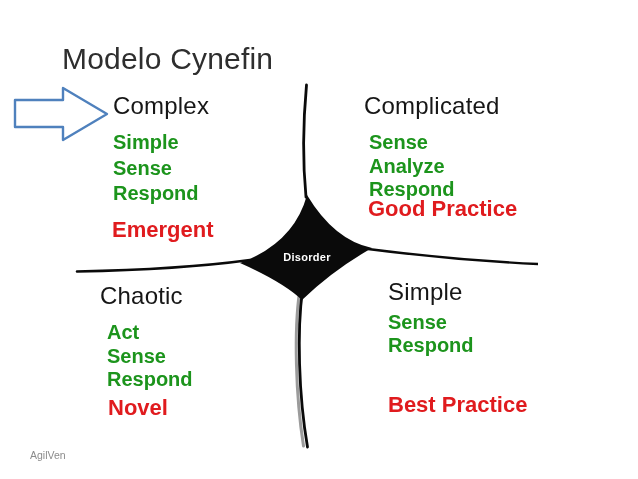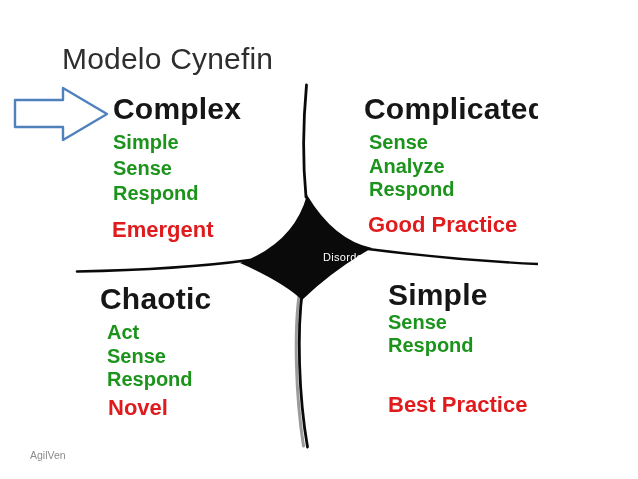--- a/index.html
+++ b/index.html
@@ -16,52 +16,52 @@
     color:var(--title,#2e2e2e);
   }
   svg.lines{position:absolute;left:0;top:0;pointer-events:none;}
   .blob{fill:var(--line_black,#0a0a0a);}
   .boundary{stroke:var(--line_black,#0a0a0a);fill:none;stroke-linecap:round;}
   .boundary-shadow{stroke:var(--shadow_gray,#9b9b9b);fill:none;stroke-linecap:round;}
   .arrow-icon{position:absolute;left:13px;top:86px;}
   .arrow-icon polygon{fill:#ffffff;stroke:var(--arrow_blue,#4f81bd);stroke-width:2.4;stroke-linejoin:round;}
   .q-name{
     position:absolute;
-    font-size:30px;font-weight:bold;color:var(--heading,#161616);
+    font-size:24px;font-weight:normal;color:var(--heading,#161616);
     letter-spacing:0.2px;white-space:nowrap;
   }
   .q-steps{
     position:absolute;
     font-size:20px;font-weight:bold;color:var(--green,#1c941c);
     white-space:nowrap;
   }
   .q-steps span{display:block;}
   .q-category{
     position:absolute;
     font-size:22px;font-weight:bold;color:var(--red,#e01b1e);
     white-space:nowrap;
   }
   
   .complex-name      {left:113px;top:92px;}
   .complex-steps     {left:113px;top:130px;line-height:25.5px;}
   .complex-category  {left:112px;top:217px;}
   .complicated-name  {left:364px;top:92px;}
   .complicated-steps {left:369px;top:131px;line-height:23.5px;}
-  .complicated-category{left:368px;top:212px;}
+  .complicated-category{left:368px;top:196px;}
   .chaotic-name      {left:100px;top:282px;}
   .chaotic-steps     {left:107px;top:321px;line-height:23.5px;}
   .chaotic-category  {left:108px;top:395px;}
   .simple-name       {left:388px;top:278px;}
   .simple-steps      {left:388px;top:311px;line-height:23px;}
   .simple-category   {left:388px;top:392px;}
   .disorder-label{
     position:absolute;left:307px;top:257px;
     transform:translate(-50%,-50%);
-    font-size:11px;font-weight:normal;color:var(--disorder_text,#ffffff);
-    letter-spacing:0.3px;white-space:nowrap;margin-left:38px;
+    font-size:11px;font-weight:bold;color:var(--disorder_text,#ffffff);
+    letter-spacing:0.3px;white-space:nowrap;
   }
   .footer{
     position:absolute;top:449px;
     font-size:10.5px;color:var(--footer_gray,#8b8b8b);
     white-space:nowrap;
   }
   .footer-left{left:30px;}
   .footer-center{left:305px;transform:translateX(-50%);}
   .footer-right{left:598px;transform:translateX(-100%);}
 </style>

